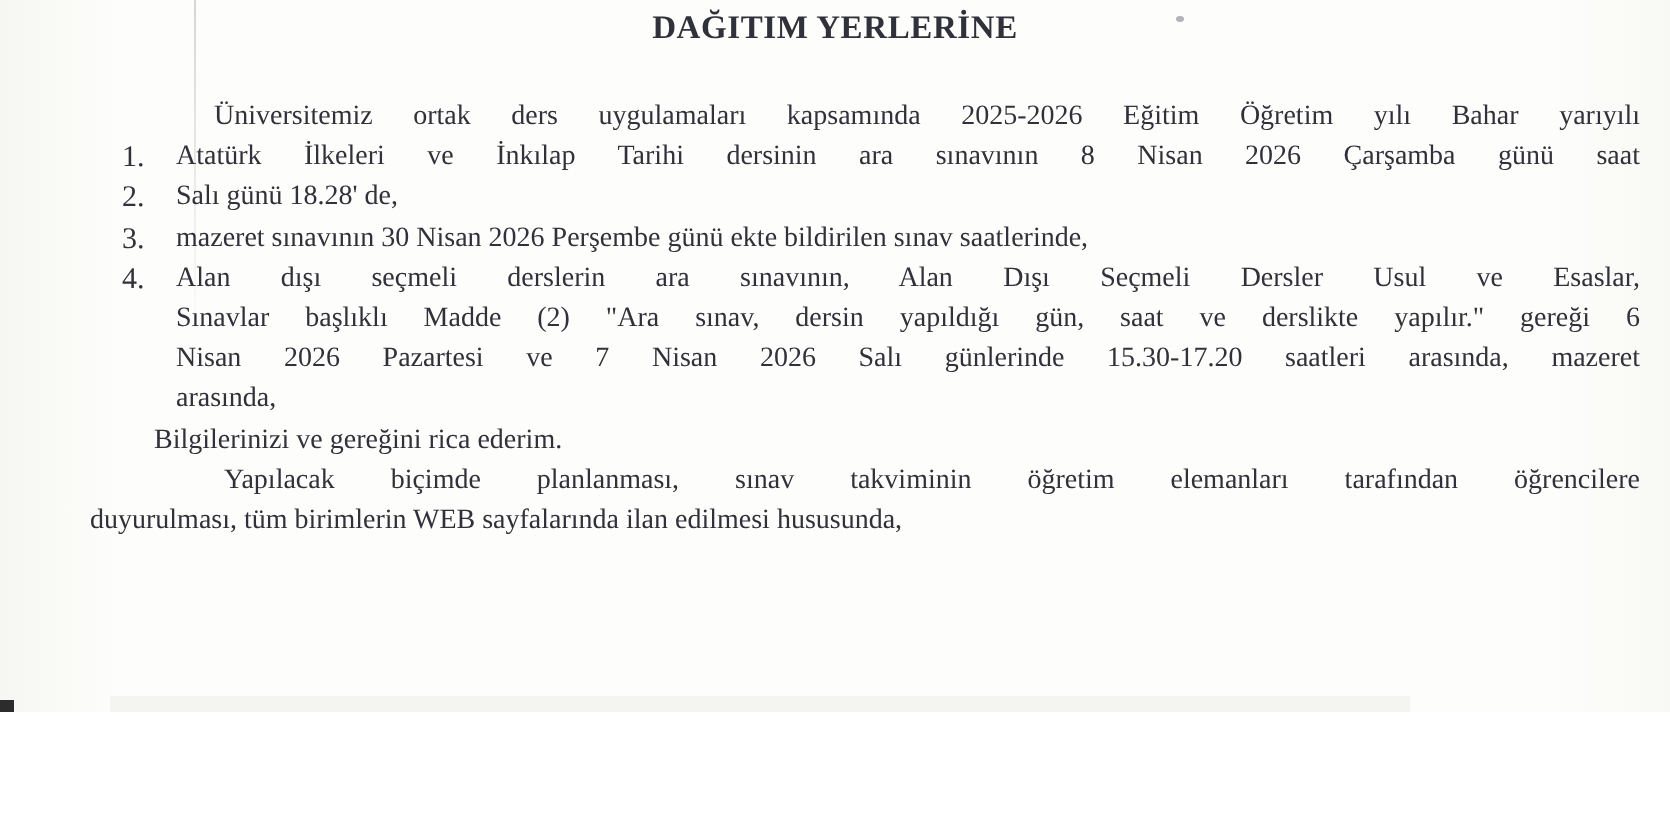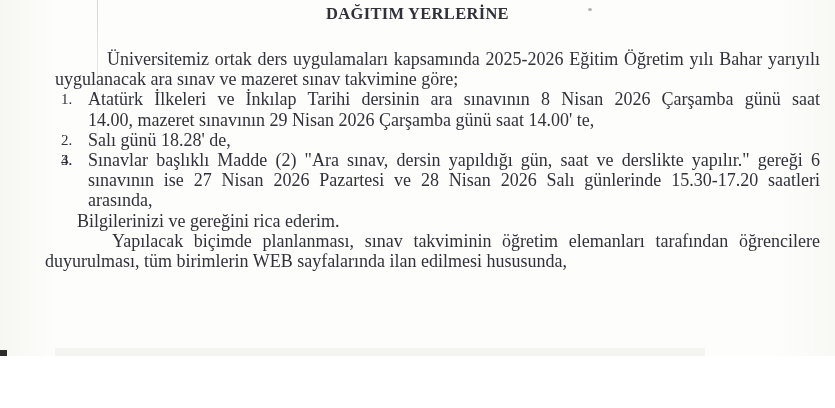--- a/index.html
+++ b/index.html
@@ -32,21 +32,21 @@
   .block { position: relative; }
   .block.list-item { margin-left: 33px; }
   .num {
     position: absolute;
     left: -27px;
     top: 0;
     font-size: 15px;
     line-height: 20.2px;
   }
   .line {
-    font-size: 18px;
+    font-size: 14px;
     line-height: 20.2px;
     text-align: left;
     text-rendering: optimizeLegibility;
   }
   .line.just {
     text-align: justify;
     text-align-last: justify;
   }
   
   .fold-line {
@@ -85,38 +85,38 @@
   <div class="fold-line"></div>
   <div class="bottom-band"></div>
   <div class="speck"></div>
   <div class="corner-mark"></div>
 
   <div class="doc">
     <h1 class="heading">DAĞITIM YERLERİNE</h1>
     <div>
         <div class="block paragraph">
           <div class="line just" style="padding-left: 52px;">Üniversitemiz ortak ders uygulamaları kapsamında 2025-2026 Eğitim Öğretim yılı Bahar yarıyılı</div>
-          <div class="line">uygulanacak ara sınav ve mazeret sınav takvimine göre;</div>
         </div>
         <div class="block list-item">
           <span class="num">1.</span>
           <div class="line just">Atatürk İlkeleri ve İnkılap Tarihi dersinin ara sınavının 8 Nisan 2026 Çarşamba günü saat</div>
-          <div class="line">14.00, mazeret sınavının 29 Nisan 2026 Çarşamba günü saat 14.00' te,</div>
         </div>
         <div class="block list-item">
           <span class="num">2.</span>
           <div class="line">Salı günü 18.28' de,</div>
         </div>
         <div class="block list-item">
           <span class="num">3.</span>
+          <div class="line">mazeret sınavının 30 Nisan 2026 Perşembe günü ekte bildirilen sınav saatlerinde,</div>
         </div>
         <div class="block list-item">
           <span class="num">4.</span>
+          <div class="line just">Alan dışı seçmeli derslerin ara sınavının, Alan Dışı Seçmeli Dersler Usul ve Esaslar,</div>
           <div class="line just">Sınavlar başlıklı Madde (2) "Ara sınav, dersin yapıldığı gün, saat ve derslikte yapılır." gereği 6</div>
-          <div class="line just">sınavının ise 27 Nisan 2026 Pazartesi ve 28 Nisan 2026 Salı günlerinde 15.30-17.20 saatleri</div>
+          <div class="line just">Nisan 2026 Pazartesi ve 7 Nisan 2026 Salı günlerinde 15.30-17.20 saatleri arasında, mazeret</div>
           <div class="line">arasında,</div>
         </div>
         <div class="block paragraph">
           <div class="line" style="padding-left: 22px;">Bilgilerinizi ve gereğini rica ederim.</div>
         </div>
         <div class="block paragraph">
           <div class="line just" style="padding-left: 57px;">Yapılacak biçimde planlanması, sınav takviminin öğretim elemanları tarafından öğrencilere</div>
           <div class="line" style="margin-left: -10px;">duyurulması, tüm birimlerin WEB sayfalarında ilan edilmesi hususunda,</div>
         </div>
       </div>

